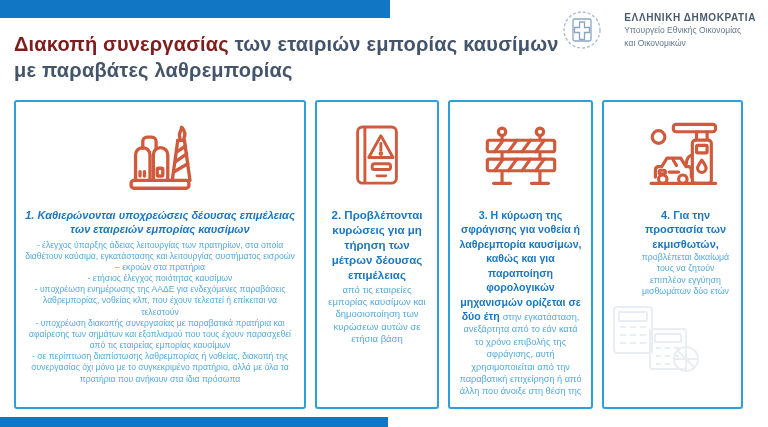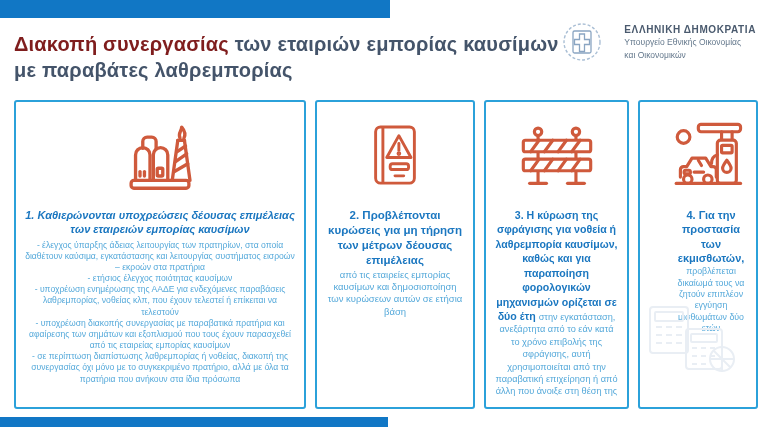--- a/index.html
+++ b/index.html
@@ -22,44 +22,44 @@
   }
 
   .title {
     position:absolute; left:14px; top:31px; width:560px;
     font-size:20px; font-weight:bold; line-height:26px;
     color:#44546a; letter-spacing:0.2px;
   }
   .title .accent { color:#7f1d1d; }
 
   .logo {
-    position:absolute; right:12px; top:22px;
+    position:absolute; right:12px; top:10px;
     display:flex; align-items:center; gap:22px;
   }
   .logo-text { line-height:1.3; }
   .logo-line1 { font-size:10px; font-weight:bold; color:#4a5a6e; letter-spacing:0.6px; }
   .logo-line2, .logo-line3 { font-size:8.5px; color:#64788c; margin-top:1px; }
 
   .cards {
     position:absolute; left:14px; top:100px; height:309px;
     display:flex; gap:9px;
   }
   .card {
     background:#fff;
     border:2px solid #2ba1da;
     border-radius:3px;
     display:flex; flex-direction:column; align-items:center;
     padding:10px 9px 8px 9px;
     position:relative;
     overflow:hidden;
   }
   .card1 { width:292px; }
-  .card2 { width:160px; }
+  .card2 { width:124px; }
   .card3 { width:145px; }
-  .card4 { width:120px;padding-left:35px; }
+  .card4 { width:141px;padding-left:35px; }
 
   .icon-wrap {
     height:88px; display:flex; align-items:center; justify-content:center;
     flex:0 0 auto; margin-bottom:8px;
   }
   .icon-wrap svg { stroke:#cf5a3c; fill:none; stroke-width:3; stroke-linecap:round; stroke-linejoin:round; }
 
   .card-heading {
     color:#1b77c0; font-weight:bold; text-align:center;
     font-size:11px; line-height:1.3;

